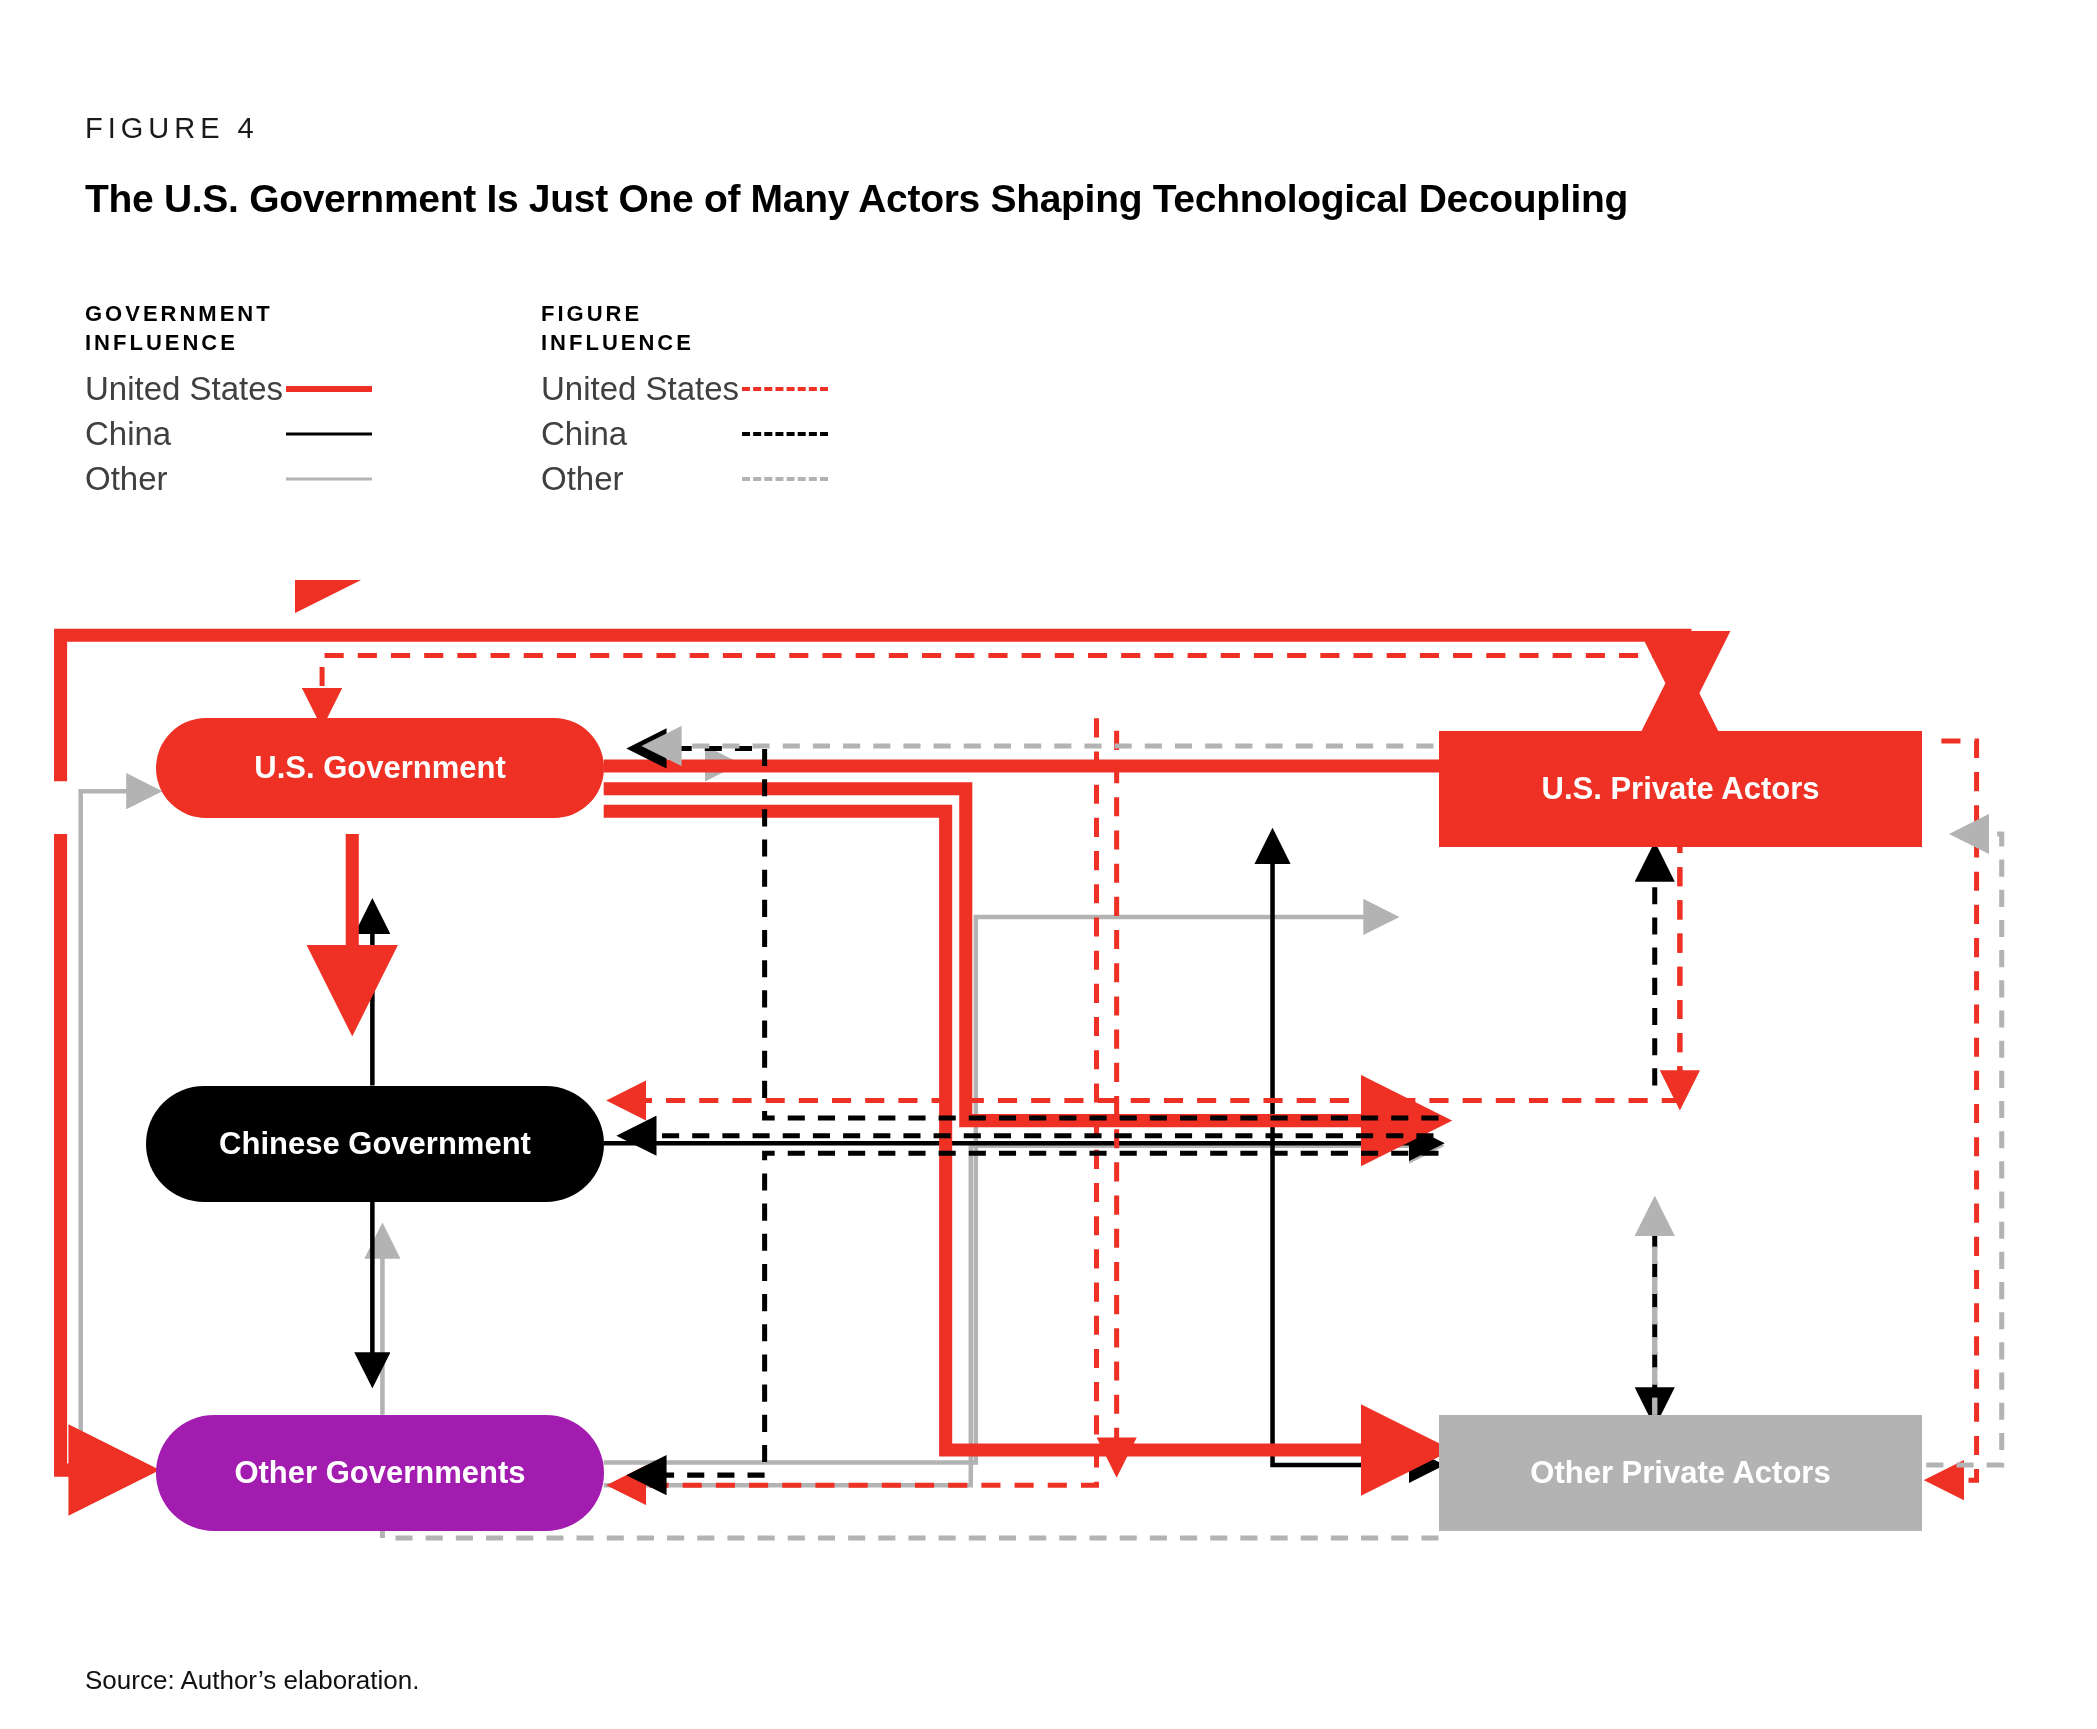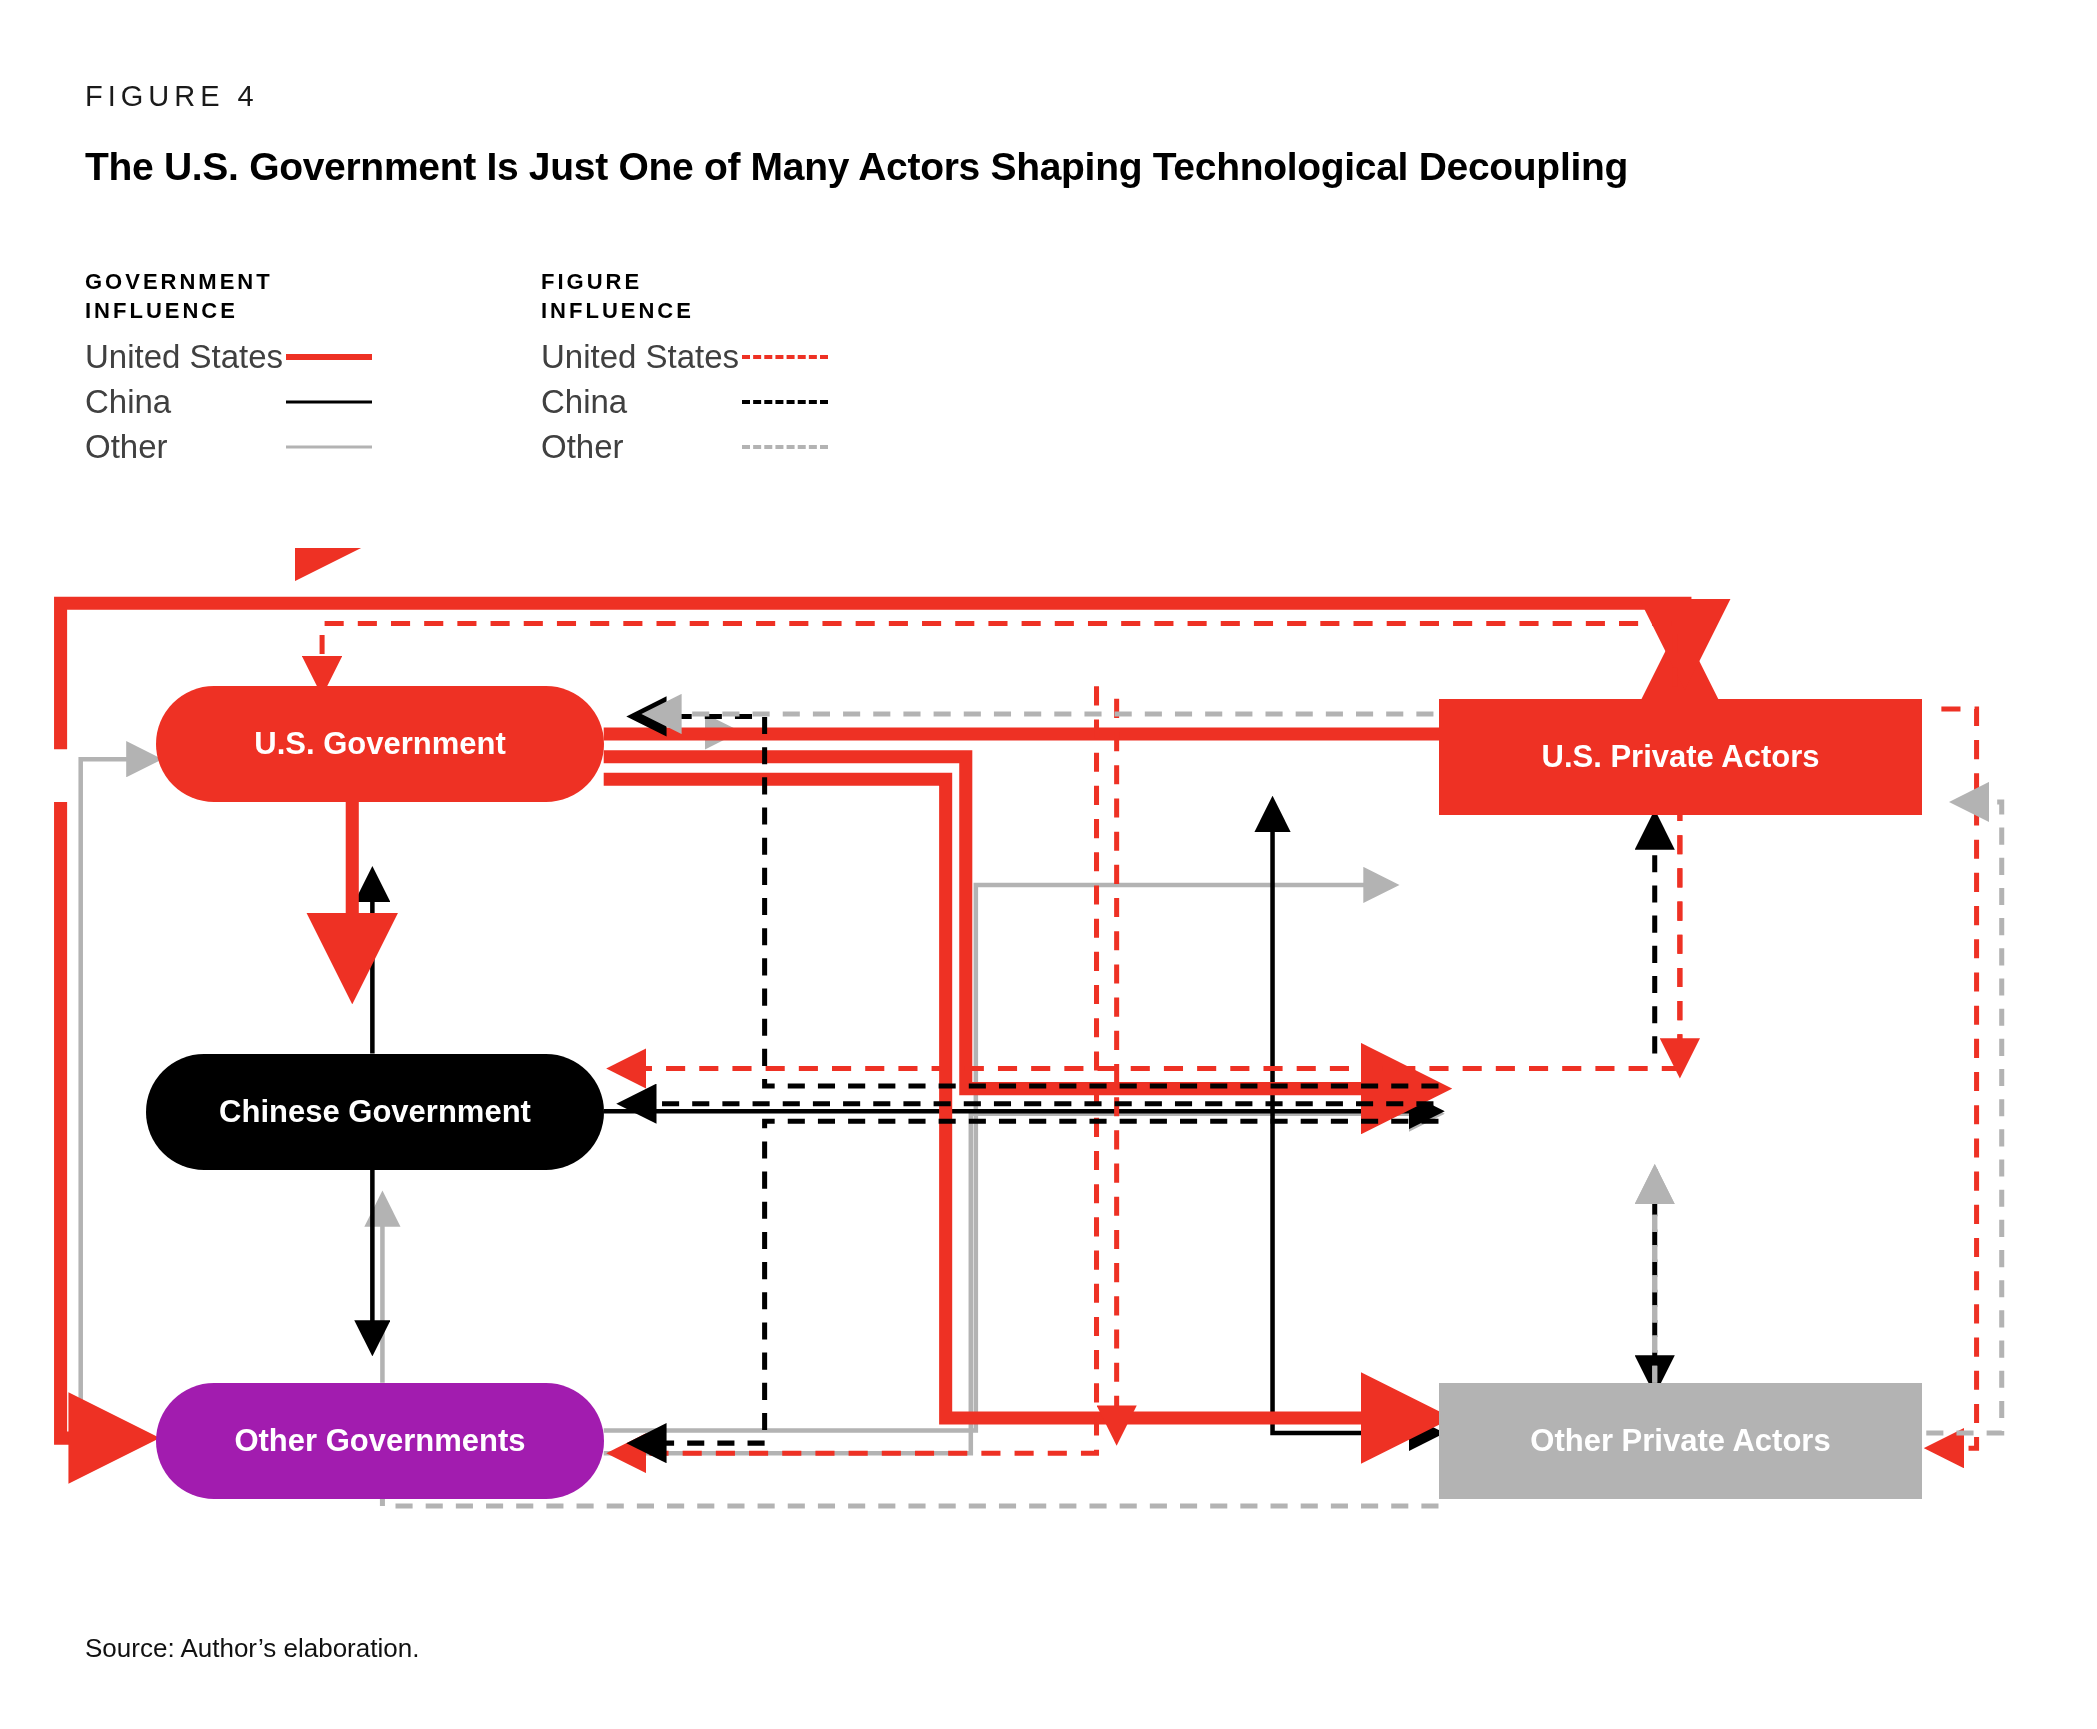--- a/index.html
+++ b/index.html
@@ -11,20 +11,21 @@
     width: 2097px;
     height: 1729px;
     font-family: "Liberation Sans", sans-serif;
     color: #111111;
     position: relative;
     overflow: hidden;
   }
   .page {
     position: absolute;
     inset: 0;
+    margin-top: 32px;
   }
   #figure-label {
     position: absolute;
     left: 85px;
     top: 80px;
     font-size: 29px;
     letter-spacing: 5px;
     font-weight: 400;
     color: #1a1a1a;
   }
@@ -96,21 +97,21 @@
     position: absolute;
     display: flex;
     align-items: center;
     justify-content: center;
     font-weight: 700;
     font-size: 31px;
     color: #ffffff;
     text-align: center;
     box-sizing: border-box;
   }
-  #node-us-government     { left: 156px;  top: 138px;  width: 448px;  height: 116px; background: #ee3124; border-radius: 58px; }
+  #node-us-government     { left: 156px;  top: 138px;  width: 448px;  height: 100px; background: #ee3124; border-radius: 58px; }
   #node-chinese-government{ left: 146px;  top: 506px; width: 458px;  height: 116px; background: #000000; border-radius: 58px; }
   #node-other-governments { left: 156px;  top: 835px; width: 448px;  height: 116px; background: #a21caf; border-radius: 58px; }
   #node-us-private        { left: 1439px; top: 151px;  width: 483px;  height: 116px; background: #ee3124; }
   #node-chinese-private   { left: 1439px; top: 506px; width: 483px;  height: 116px; background: #000000; }
   #node-other-private     { left: 1439px; top: 835px; width: 483px;  height: 116px; background: #b3b3b3; }
 
   #source-note {
     position: absolute;
     left: 85px;
     top: 1633px;

